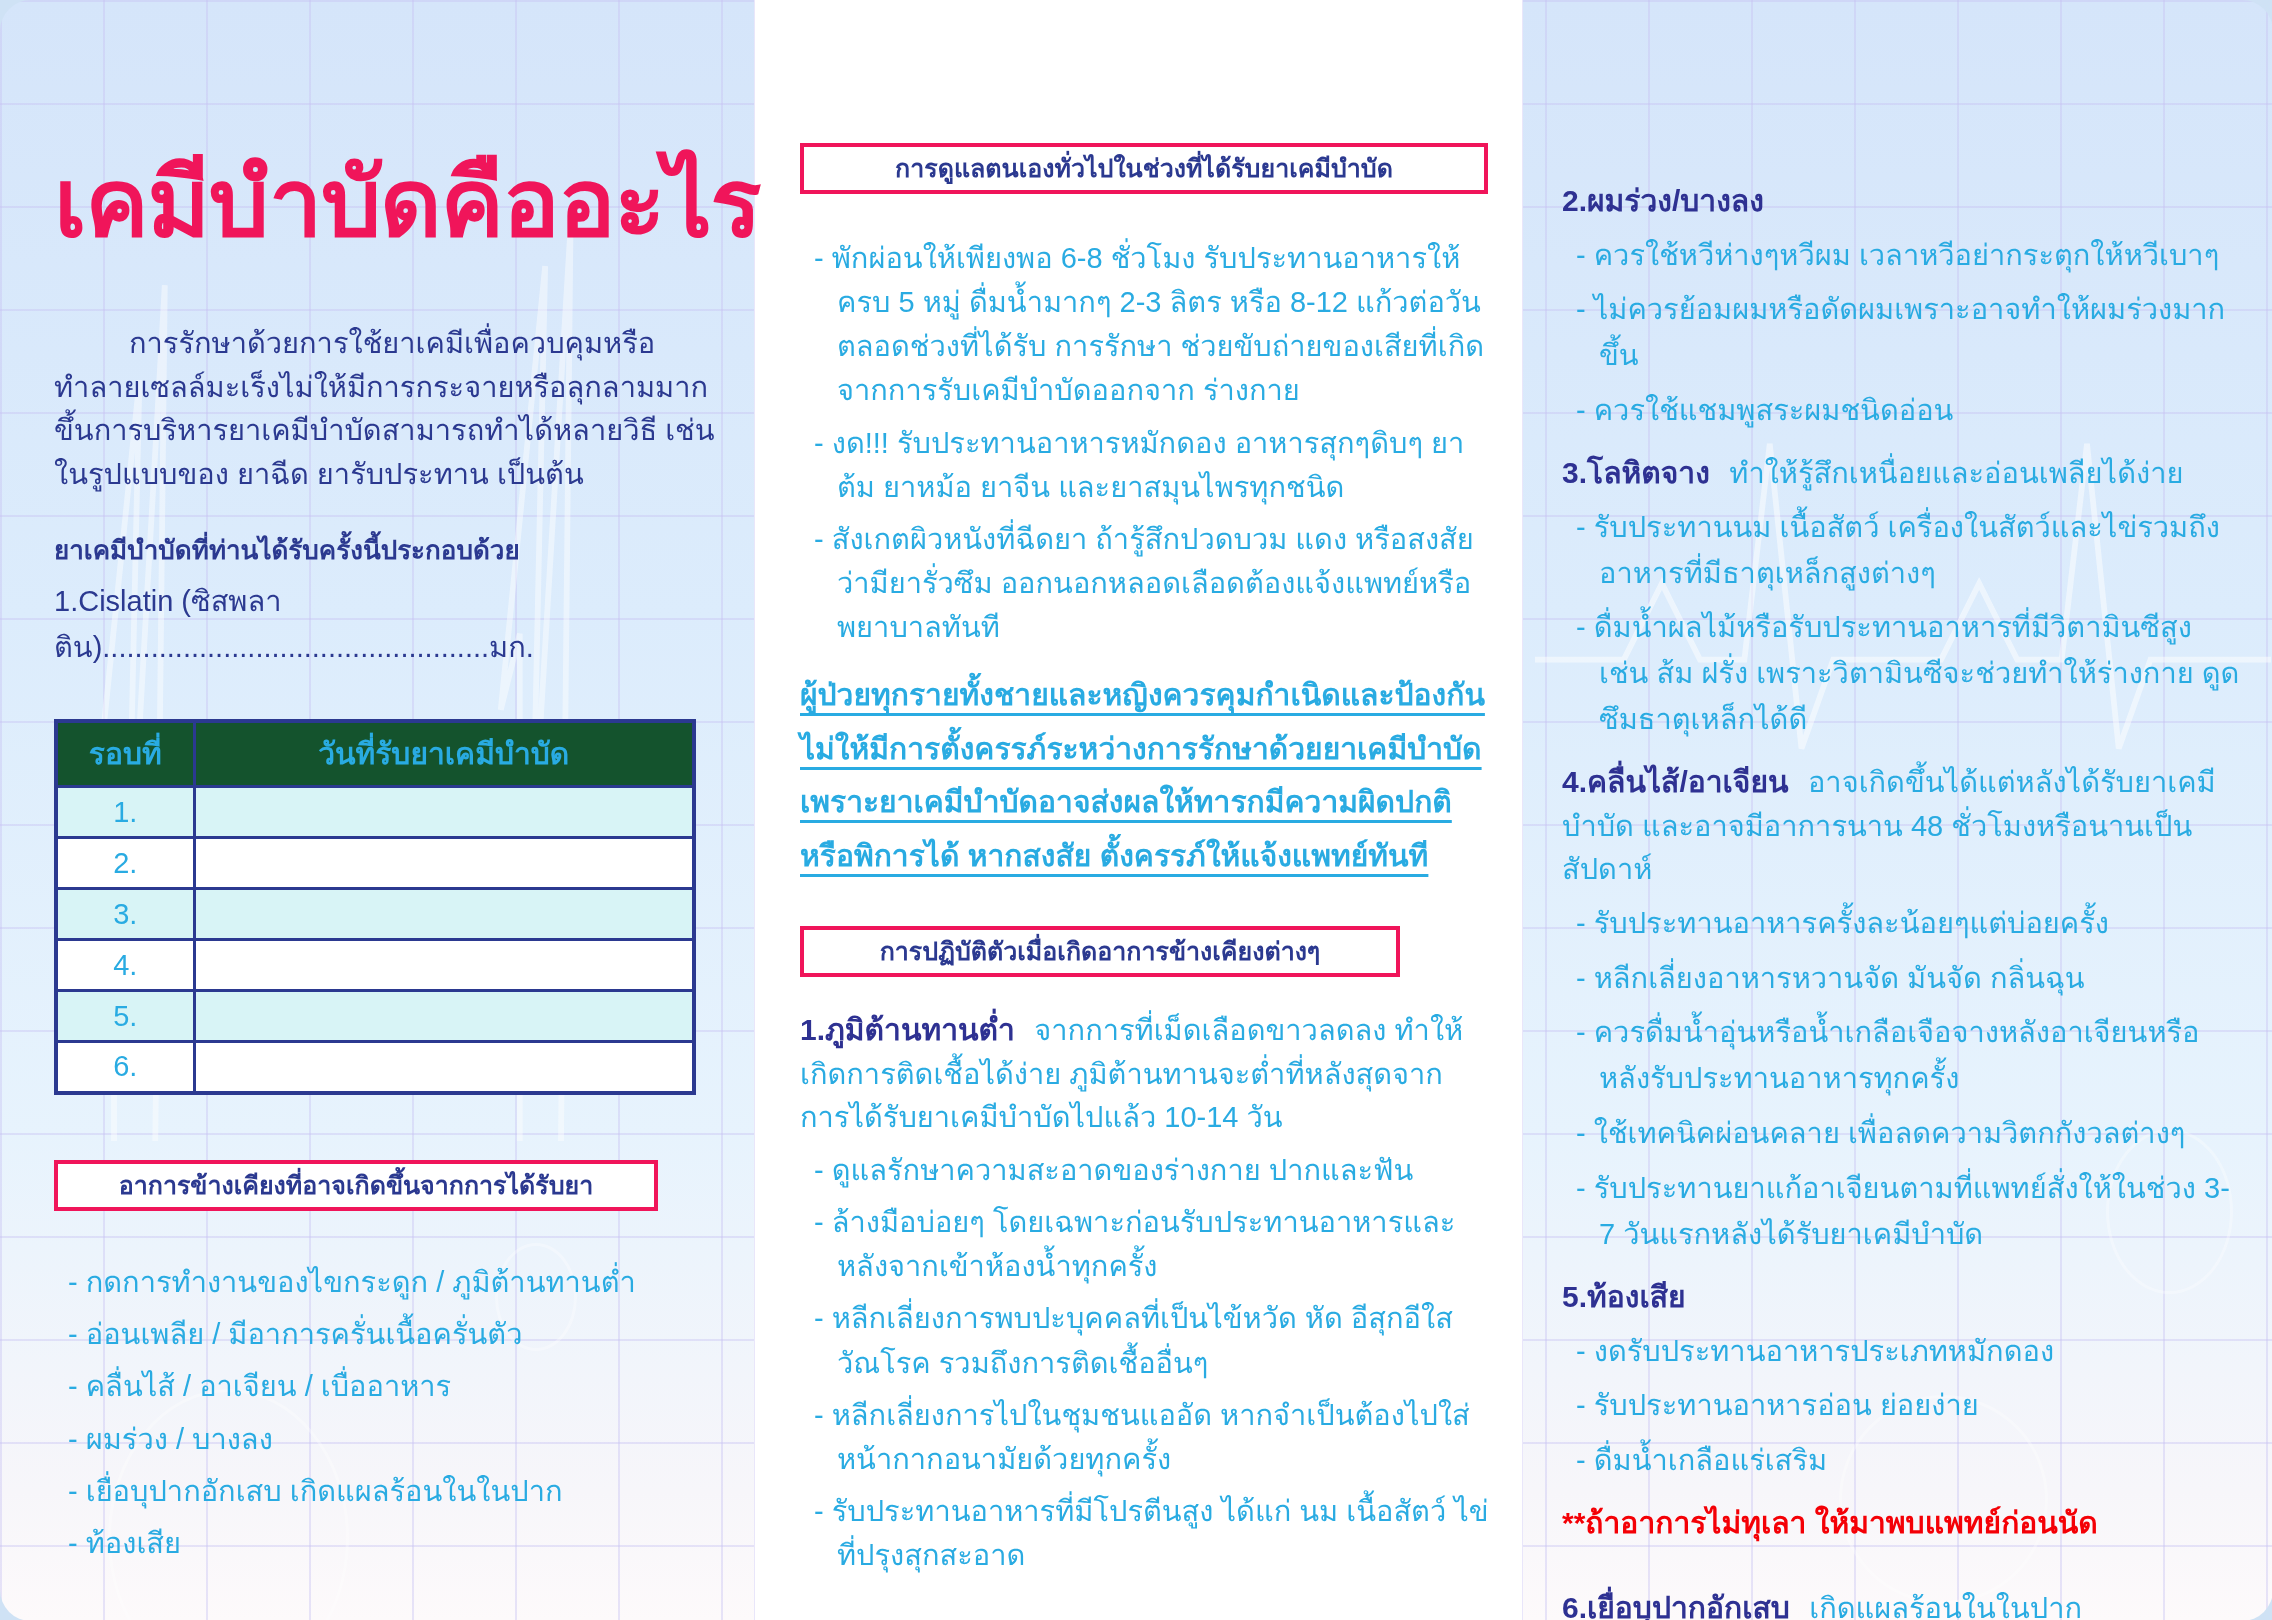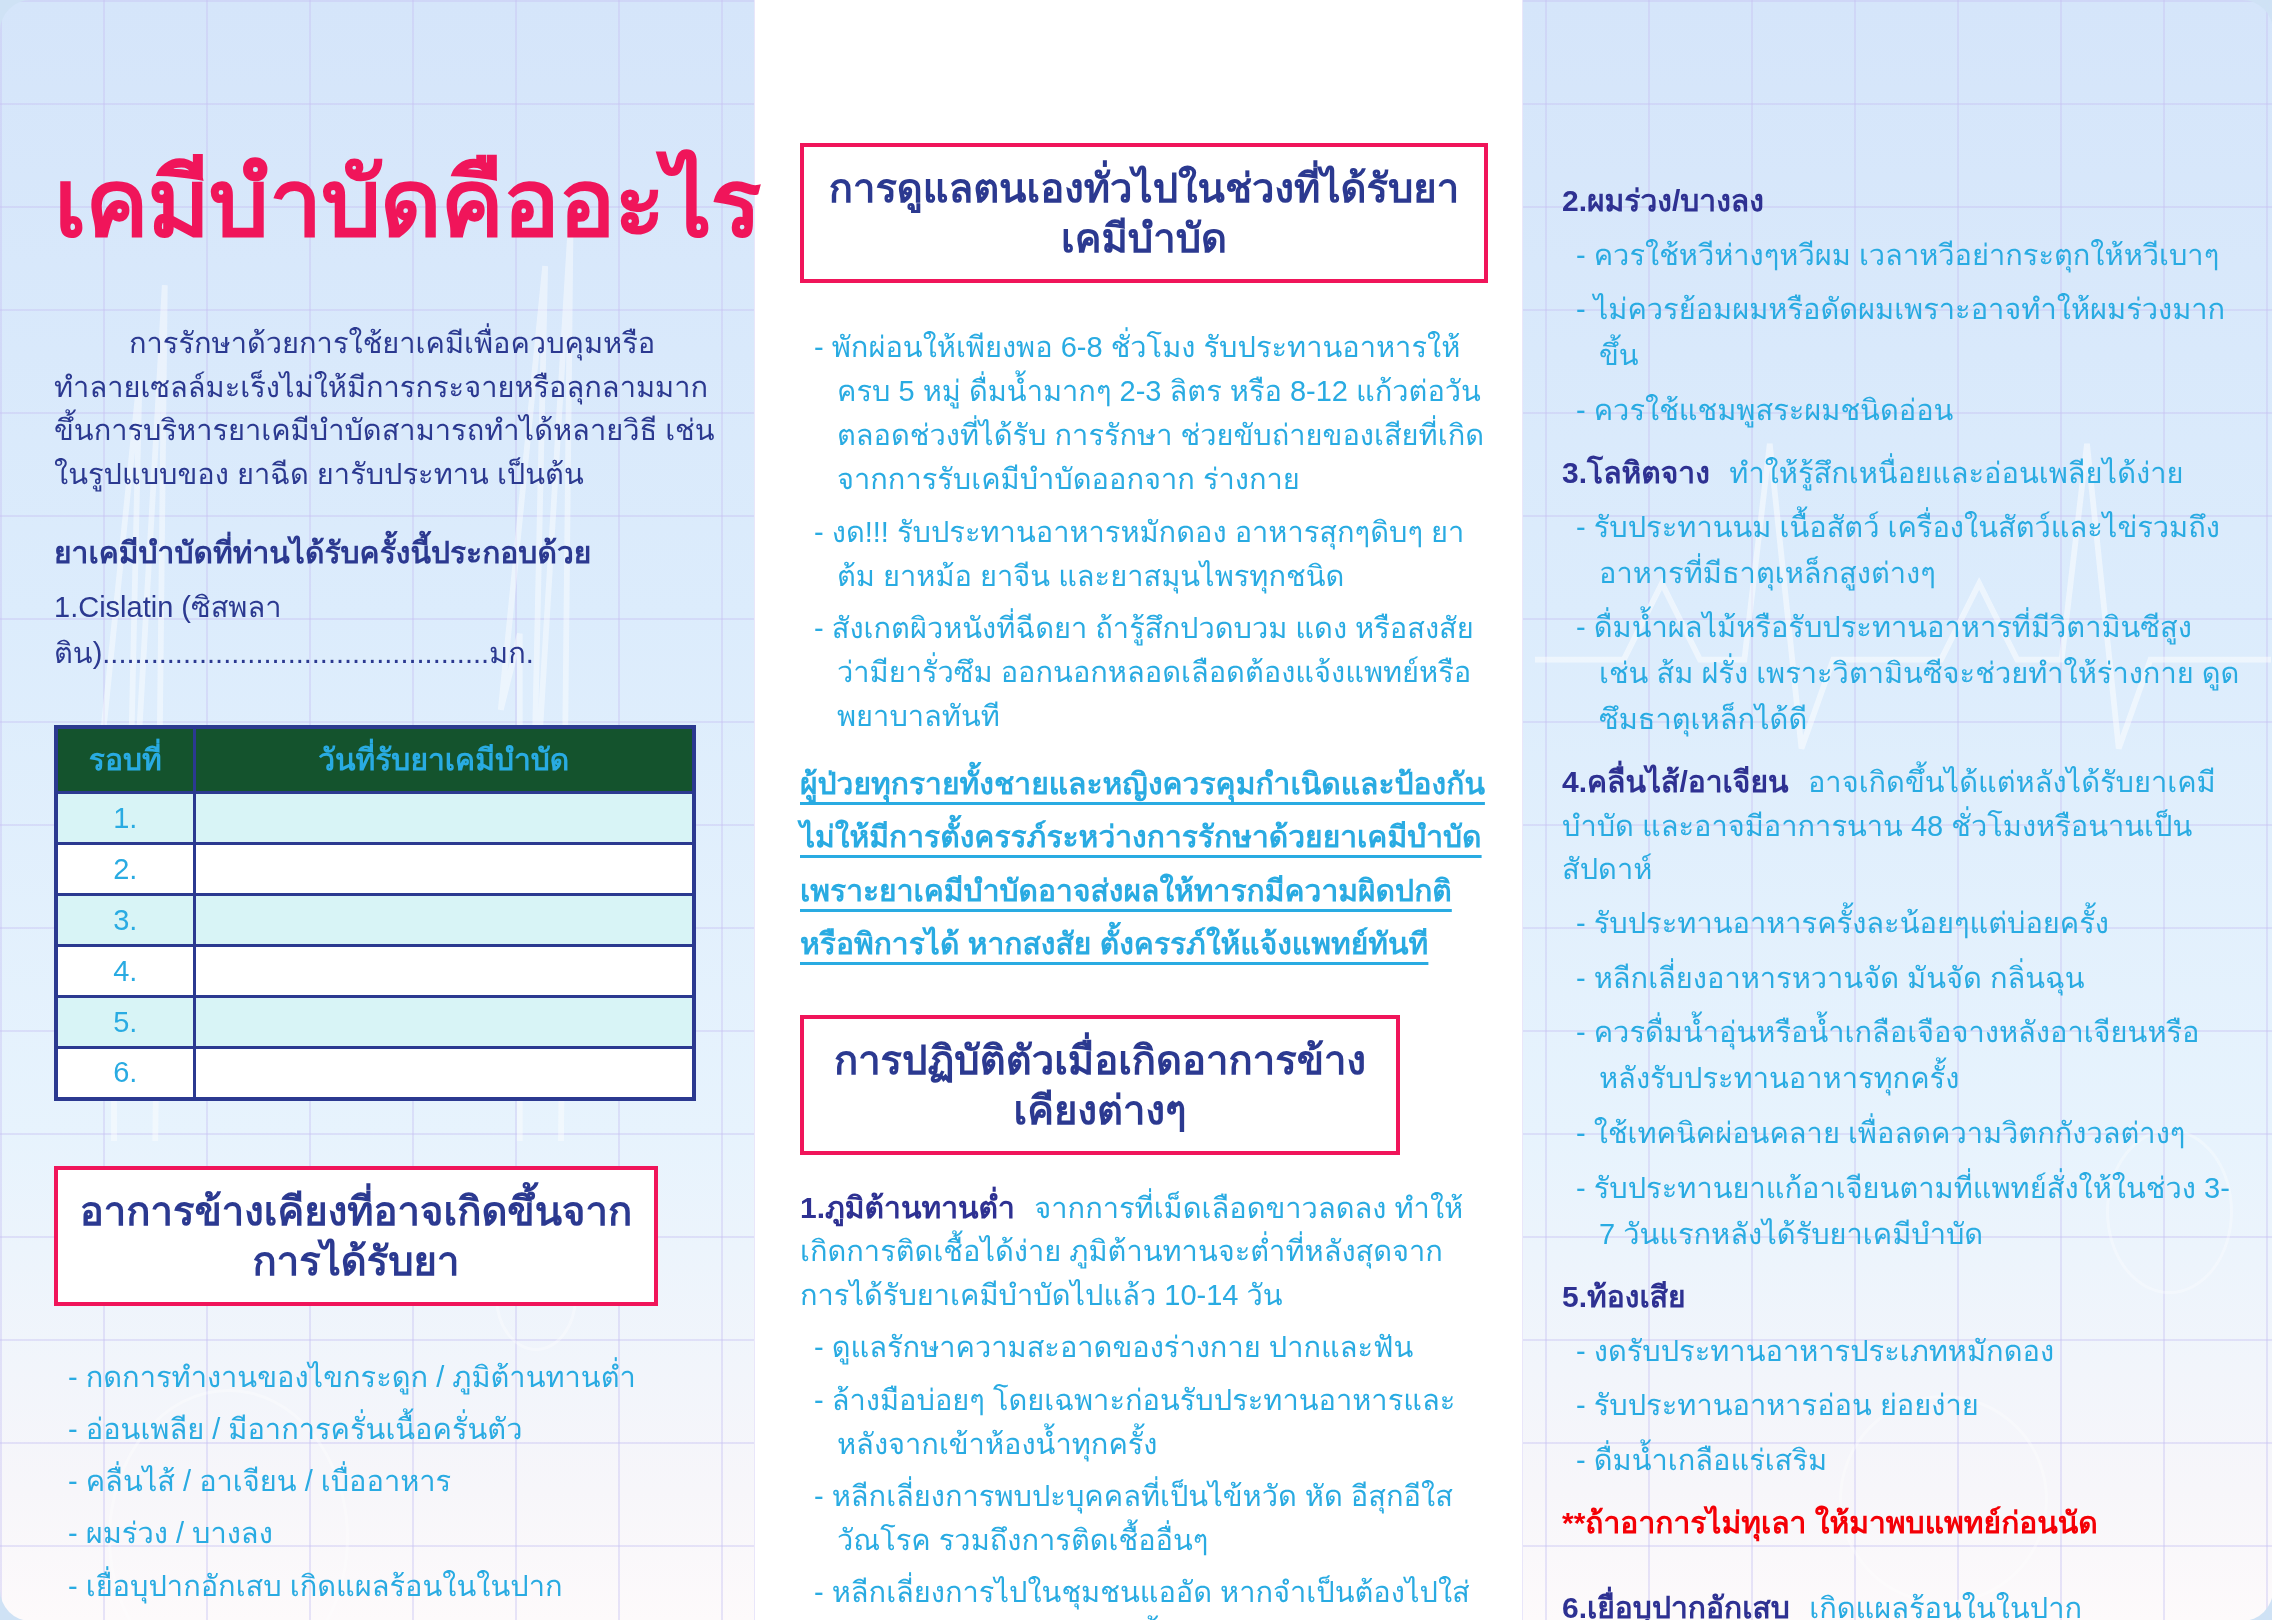--- a/index.html
+++ b/index.html
@@ -32,43 +32,43 @@
 
   .doc-title{
     font-size:95px; font-weight:bold; color:#F0155A;
     white-space:nowrap; letter-spacing:-1.3px; margin-bottom:44px;
   }
 
   .intro{
     font-size:29px; line-height:1.5; color:#2B3990;
     text-indent:75px; margin-bottom:33px;
   }
-  .drug-heading{ font-size:30px; font-weight:bold; color:#2B3990; margin-bottom:7.6px; }
+  .drug-heading{ font-size:26px; font-weight:bold; color:#2B3990; margin-bottom:7.6px; }
   .drug-line{ font-size:29px; color:#2B3990; margin-bottom:49px; }
 
   table.chemo-table{
     border-collapse:collapse; width:642px;
     border:4.4px solid #2B3990; margin-bottom:65px;
     background:#ffffff;
   }
   table.chemo-table th, table.chemo-table td{ border:3.8px solid #2B3990; }
   table.chemo-table th{
     background:#14532d; color:#29ABE2;
     font-size:30px; font-weight:bold; height:66px; text-align:center;
   }
   table.chemo-table th.col-round{ width:138px; }
   table.chemo-table td{ height:51px; font-size:29px; color:#29ABE2; }
   table.chemo-table td.no{ text-align:center; }
   table.chemo-table tbody tr:nth-child(odd) td{ background:#D8F4F6; }
   table.chemo-table tbody tr:nth-child(even) td{ background:#ffffff; }
 
   .red-box{
     border:4.4px solid #F0155A; background:#ffffff;
-    color:#2B3990; font-weight:bold; font-size:40px;
-    text-align:center; padding:16px 18px; line-height:1.25;
+    color:#2B3990; font-weight:bold; font-size:25px;
+    text-align:center; padding:6px 18px; line-height:1.25;
   }
   .side-effects-box{ width:604px; margin-bottom:49px; }
   .care-box{ width:688px; margin-bottom:42px; }
   .practice-box{ width:600px; margin:44px 0 30px 0; }
 
   .li{
     font-size:29px; line-height:1.52; color:#29ABE2;
     padding-left:37px; text-indent:-23px; margin:8.2px 0;
   }
   .li::before{ content:"- "; }

